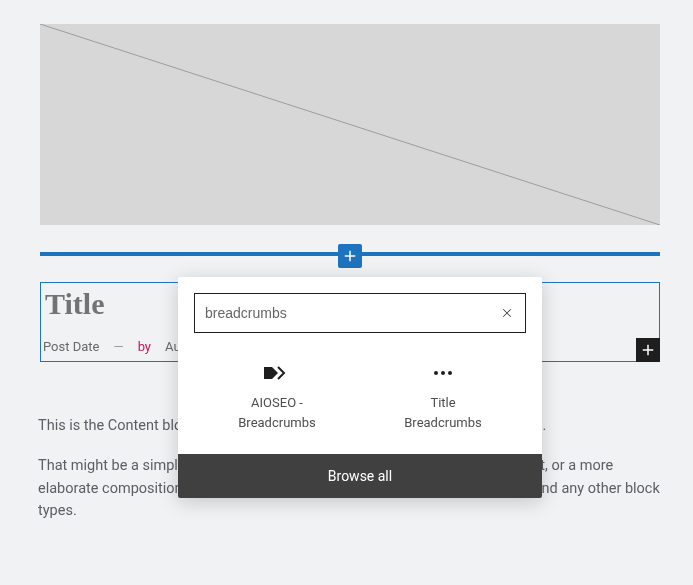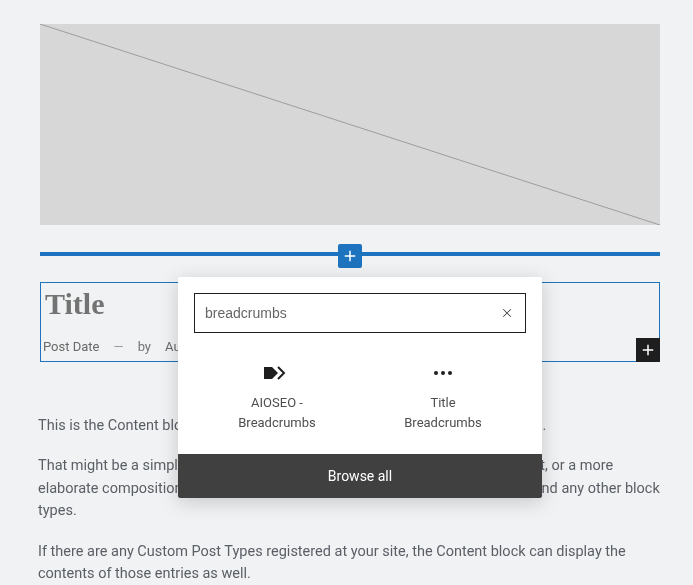--- a/index.html
+++ b/index.html
@@ -66,21 +66,21 @@
   }
   .meta-row {
     display: flex;
     align-items: center;
     gap: 14px;
     font-size: 13px;
     color: #696969;
     padding: 18px 4px 0 2px;
   }
   .meta-sep { color: #9a9a9a; }
-  .meta-by { color: #737373; }
+  .meta-by { color: #be185d; }
   .add-after {
     position: absolute;
     right: -1px;
     bottom: -1px;
     width: 24px;
     height: 24px;
     background: #1e1e1e;
     display: flex;
     align-items: center;
     justify-content: center;
@@ -200,21 +200,20 @@
   <div class="add-after">
     <svg viewBox="0 0 24 24">
       <path d="M11 5h2v6h6v2h-6v6h-2v-6H5v-2h6z" fill="currentColor"></path>
     </svg>
   </div>
 </div>
 
 <div class="paragraphs">
   <p>This is the Content block, it will display all the blocks in any single post or page.</p>
   <p>That might be a simple arrangement like consecutive paragraphs in a blog post, or a more elaborate composition that includes image galleries, videos, tables, columns, and any other block types.</p>
-  <p>If there are any Custom Post Types registered at your site, the Content block can display the contents of those entries as well.</p>
 </div>
 
 <div class="inserter">
   <div class="search-wrap">
     <div class="search-box">
       <input class="search-input" type="text" value="breadcrumbs" style="">
       <span class="clear-btn">
         <svg viewBox="0 0 24 24">
           <path d="M18 6.7l-.7-.7L12 11.3 6.7 6 6 6.7 11.3 12 6 17.3l.7.7L12 12.7l5.3 5.3.7-.7L12.7 12z" fill="currentColor"></path>
         </svg>

